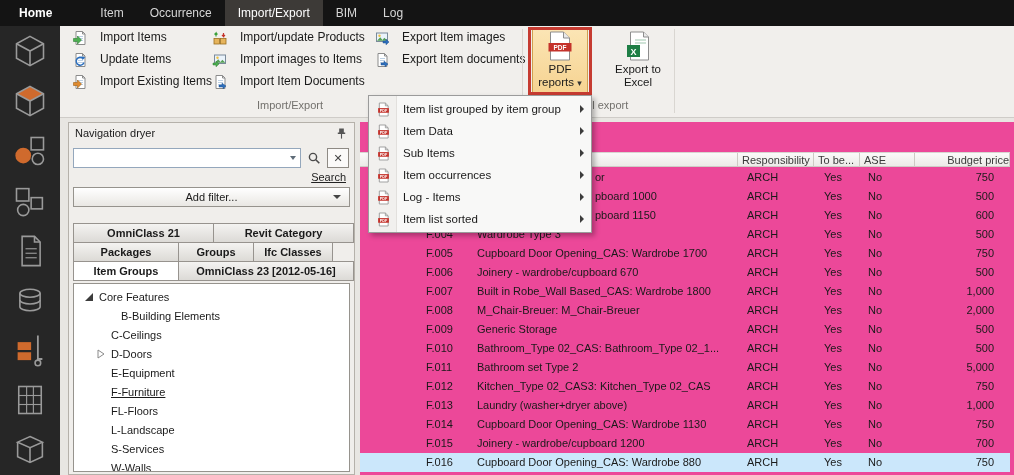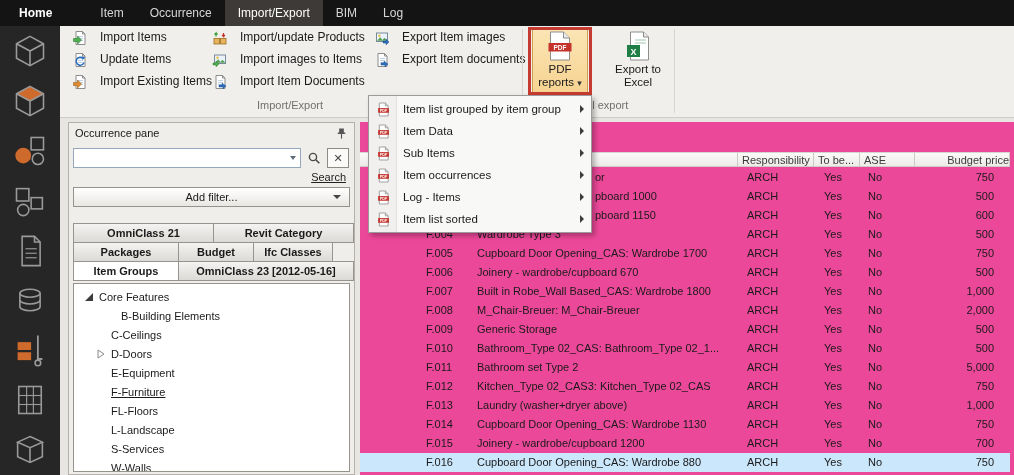--- a/index.html
+++ b/index.html
@@ -373,21 +373,21 @@
         </svg>
       <span>Export to</span>
       <span>Excel</span>
     </div>
     <div class="glabel g2">Excel export</div>
     <div class="vsep v2"></div>
   </div>
 
   <div class="navpane">
     <div class="np-header">
-      <span class="t">Occurrence pane</span>
+      <span class="t">Navigation dryer</span>
       <span>
           <svg width="13" height="13">
             <use href="#i-pin"></use>
           </svg>
         </span>
     </div>
     <div class="search-row">
       <span class="search-input-wrap">
         <input class="search-input" value="" style="">
         <span class="in-caret"></span>
@@ -406,21 +406,21 @@
       <span>Add filter...</span>
       <span class="af-caret"></span>
     </div>
     <div class="ftabs">
       <div class="frow">
         <div class="ftab w-a">OmniClass 21</div>
         <div class="ftab w-a">Revit Category</div>
       </div>
       <div class="frow">
         <div class="ftab w-c">Packages</div>
-        <div class="ftab w-d">Budget</div>
+        <div class="ftab w-d">Groups</div>
         <div class="ftab w-e">Ifc Classes</div>
       </div>
       <div class="frow">
         <div class="ftab w-c sel">Item Groups</div>
         <div class="ftab w-f">OmniClass 23 [2012-05-16]</div>
       </div>
     </div>
     <div class="tree-panel" id="tree">
         <div class="tree-item" style="padding-left: 10px;">
           <span class="exp">

